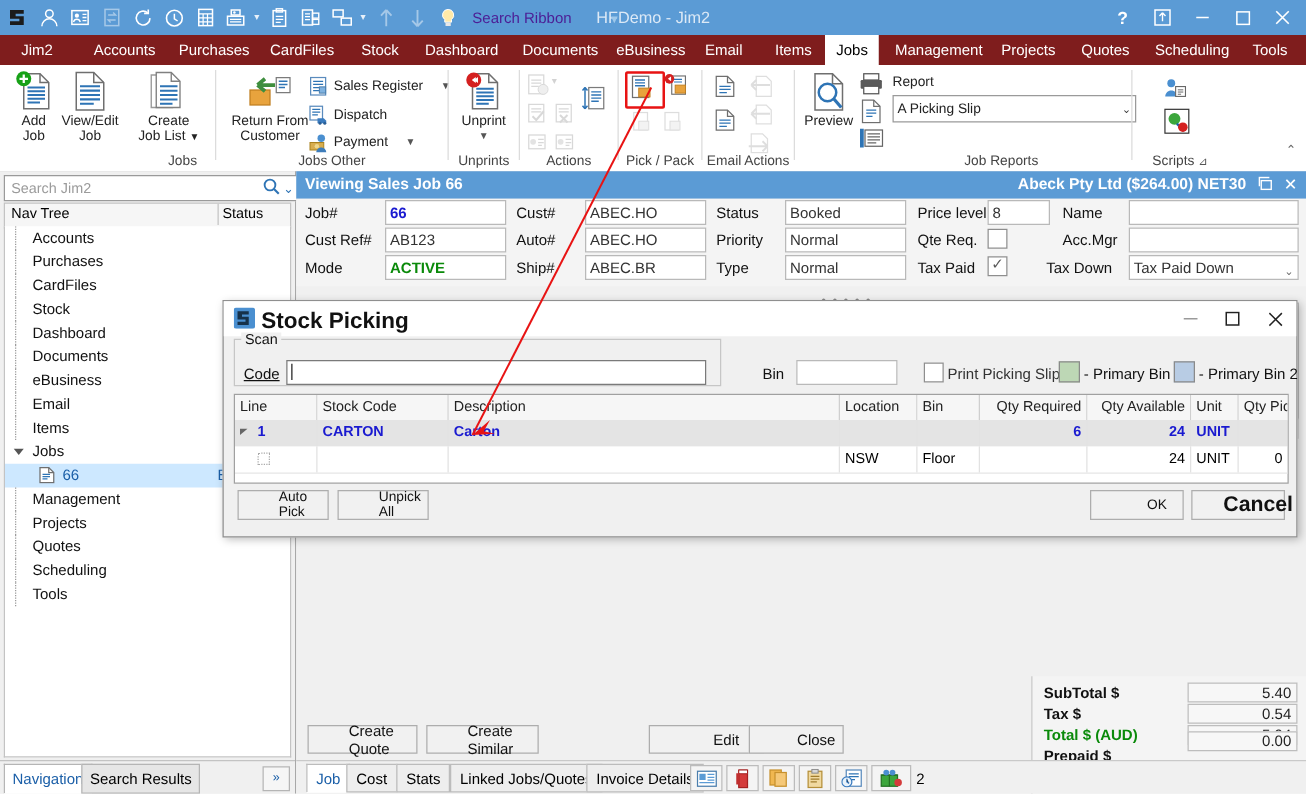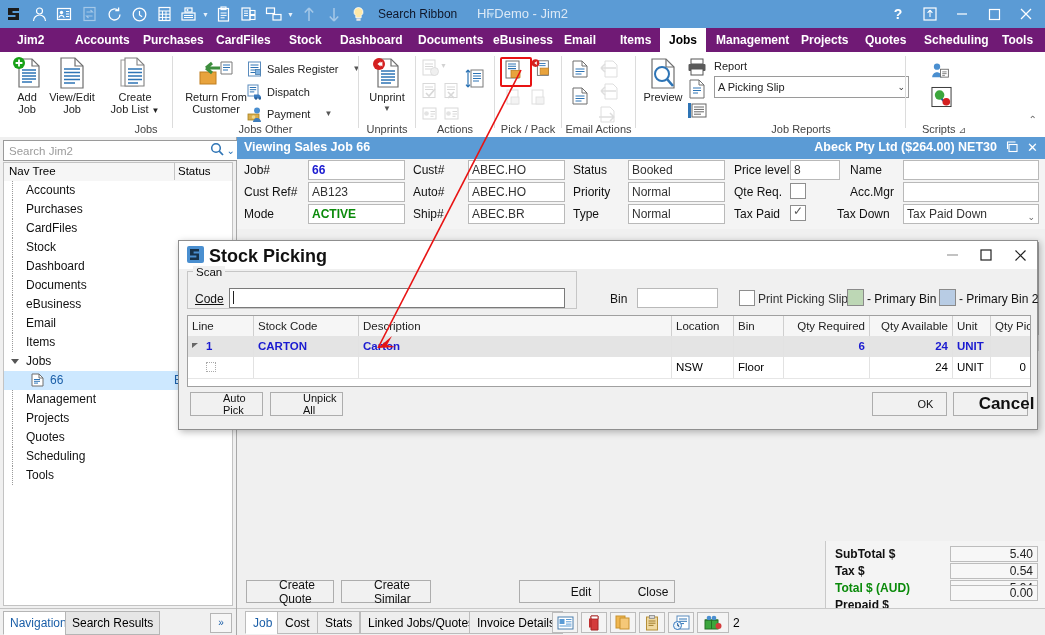--- a/index.html
+++ b/index.html
@@ -11,30 +11,30 @@
   }
   #app{position:relative;width:1045px;height:635px;}
 
   
   .titlebar{position:absolute;left:0;top:0;width:1045px;height:28px;background:#5b9bd5;}
   .qat{position:absolute;left:4px;top:2px;height:24px;display:flex;align-items:center;gap:5px;}
   .qicon{width:20px;height:20px;display:flex;align-items:center;justify-content:center;color:#fff;}
   .qicon svg{display:block;}
   .qicon.dim{opacity:.45;}
   .caret{font-size:7px;color:#e8f1fa;margin-left:-2px;}
-  .searchrib{color:#0f172a;font-size:12px;margin-left:4px;white-space:nowrap;}
+  .searchrib{color:#4c1d95;font-size:12px;margin-left:4px;white-space:nowrap;}
   .qat-more{position:absolute;left:487px;top:10px;color:#9ec8ea;font-size:9px;}
   .apptitle{position:absolute;left:0;top:0;width:1045px;height:28px;line-height:28px;
             text-align:center;color:#dce9f6;font-size:13px;}
   .wbtns{position:absolute;right:4px;top:0;height:28px;display:flex;align-items:center;gap:2px;}
   .wbtn{width:30px;height:26px;display:flex;align-items:center;justify-content:center;color:#fff;font-size:14px;}
   .wbtn svg{display:block;}
 
   
-  .ribtabs{position:absolute;left:0;top:28px;width:1045px;height:24px;background:#701a75;font-weight:bold;}
+  .ribtabs{position:absolute;left:0;top:28px;width:1045px;height:24px;background:#7f1d1d;}
   .ribtab{position:absolute;top:0;height:24px;line-height:24px;padding:0 9px;color:#fff;font-size:12px;white-space:nowrap;}
   .ribtab.active{background:#fff;color:#000;}
 
   
   .ribbon{position:absolute;left:0;top:52px;width:1045px;height:85px;background:#fff;border-bottom:1px solid #c6c6c6;}
   .rgroup{position:absolute;top:0;height:85px;}
   .rsep{position:absolute;top:4px;width:1px;height:72px;background:#dcdcdc;}
   .glabel{position:absolute;bottom:2px;width:100%;text-align:center;font-size:11px;color:#444;}
   .bigbtn{position:absolute;top:3px;width:54px;text-align:center;}
   .bigbtn .bi{height:36px;display:flex;align-items:center;justify-content:center;}

